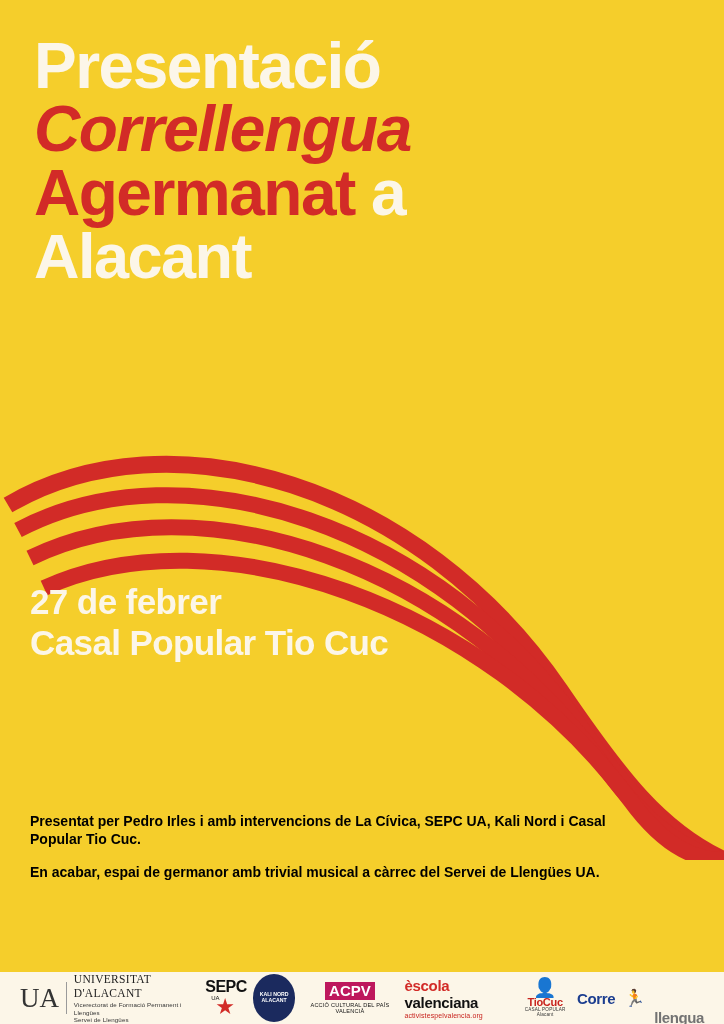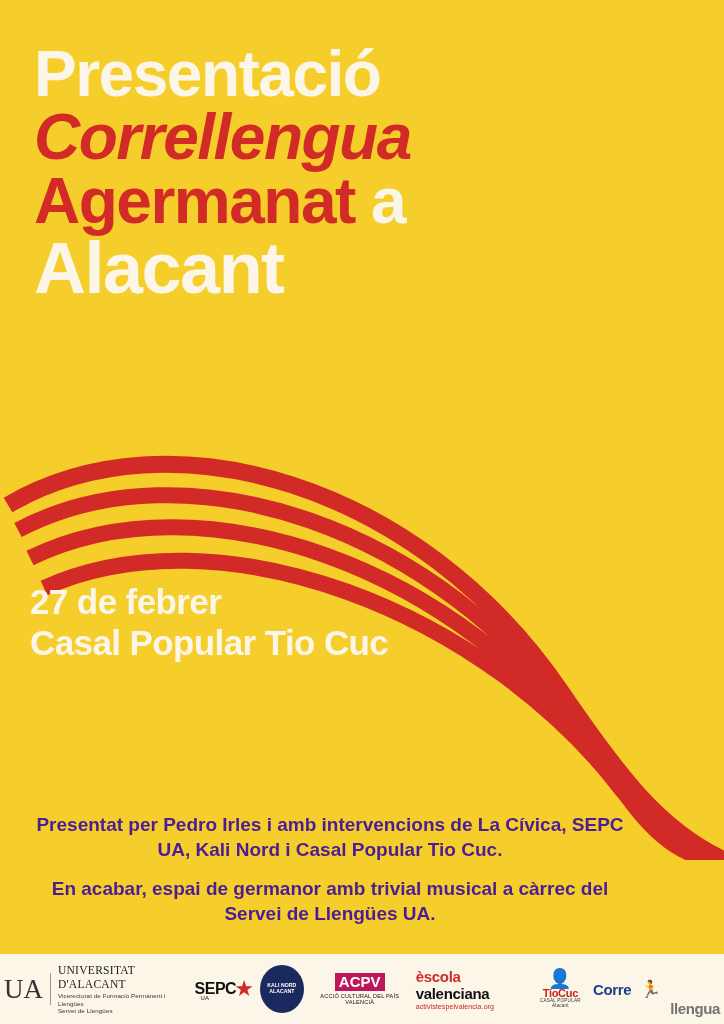--- a/index.html
+++ b/index.html
@@ -16,37 +16,37 @@
     position: relative;
     width: 724px;
     height: 1024px;
     background: #F5CE2B;
     overflow: hidden;
   }
 
   
   .title-block {
     position: absolute;
-    top: 44px;
+    top: 36px;
     left: 34px;
     width: 660px;
     z-index: 5;
   }
   .tline {
     font-weight: bold;
     letter-spacing: -1.5px;
     line-height: 0.96;
     margin: 0 0 2px 0;
     white-space: nowrap;
   }
   .t1 { font-size: 64px; color: #FCF6E8; }
   .t2 { font-size: 64px; color: #D22B27; font-style: italic; }
   .t3 { font-size: 64px; color: #D22B27; }
   .t3 .white { color: #FCF6E8; }
-  .t4 { font-size: 72px; color: #FCF6E8; }
+  .t4 { font-size: 63px; color: #FCF6E8; }
 
   
   .stripes {
     position: absolute;
     left: 0;
     top: 390px;
     width: 724px;
     height: 470px;
     z-index: 1;
   }
@@ -63,40 +63,39 @@
   }
   .details div { font-size: 35px; letter-spacing: -0.6px; white-space: nowrap; }
 
   
   .credits {
     position: absolute;
     left: 30px;
     top: 812px;
     width: 600px;
     z-index: 5;
-    color: #4c1d95;
-    font-weight: bold;
-    font-size: 19px;
+    color: #000000;
+    font-weight: bold;
+    font-size: 14px;
     line-height: 1.32;
-    text-align: center;
   }
   .credits p { margin: 0 0 14px 0; }
 
   
   .footer {
     position: absolute;
     left: 0;
     bottom: 0;
     width: 724px;
-    height: 70px;
+    height: 52px;
     background: #FCF6E8;
     z-index: 10;
     display: flex;
     align-items: center;
-    padding: 0 4px;
+    padding: 0 20px;
   }
   .footer-inner {
     display: flex;
     align-items: center;
     width: 100%;
     justify-content: space-between;
     gap: 6px;
   }
 
   .logo-ua { display: flex; align-items: center; gap: 7px; }
@@ -106,21 +105,21 @@
     color: #333;
     letter-spacing: 0px;
     line-height: 1;
   }
   .ua-div { width: 1px; height: 32px; background: #9a9a9a; }
   .ua-text { line-height: 1.25; }
   .ua-t1 { font-family: "Liberation Serif", serif; font-size: 11.5px; color: #222; letter-spacing: 0.3px; }
   .ua-t2 { font-size: 6.2px; color: #333; letter-spacing: 0.1px; }
   .ua-t3 { font-size: 6.2px; color: #333; letter-spacing: 0.1px; }
 
-  .logo-sepc { position: relative; display: flex; align-items: center; }
+  .logo-sepc { position: relative; display: flex; align-items: center; flex-direction: column; }
   .sepc-txt { font-weight: bold; font-size: 16px; color: #111; letter-spacing: -0.5px; }
   .sepc-ua { font-size: 6px; color: #111; position: absolute; left: 6px; top: 17px; }
   .sepc-star { color: #D22B27; font-size: 22px; line-height: 1; margin-left: -2px; }
 
   .logo-kali {
     width: 48px; height: 48px; border-radius: 50%;
     background: #1b2a5e; color: #fff;
     display: flex; align-items: center; justify-content: center;
     font-size: 5.2px; text-align: center; line-height: 1.1;
     font-weight: bold;

